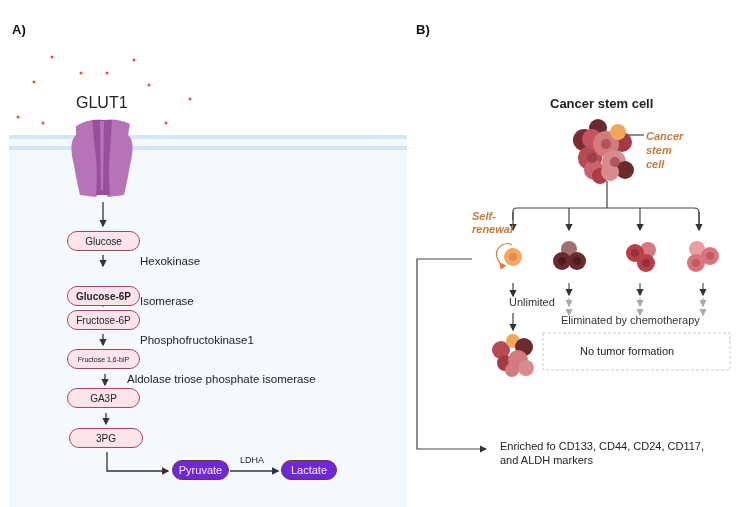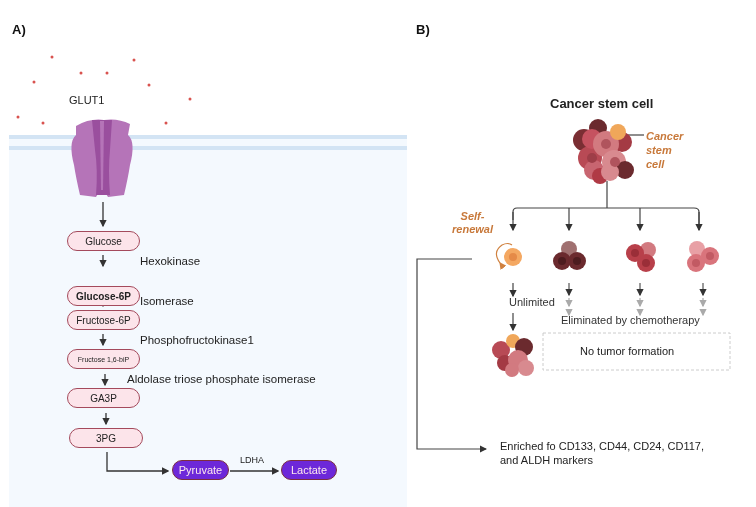--- a/index.html
+++ b/index.html
@@ -150,21 +150,21 @@
     <circle cx="501" cy="350" r="9" fill="#b84a55"></circle>
     <circle cx="513" cy="341" r="7" fill="#f0a75a"></circle>
     <circle cx="524" cy="347" r="9" fill="#6b2a2e"></circle>
     <circle cx="505" cy="363" r="8" fill="#a43a44"></circle>
     <circle cx="518" cy="360" r="10" fill="#d27a80"></circle>
     <circle cx="526" cy="368" r="8" fill="#d88a8f"></circle>
     <circle cx="512" cy="370" r="7" fill="#d27a80"></circle>
   </g>
 </svg>
 
-<div class="txt" style="left:69px;top:94px;font-size:11px;">GLUT1</div>
+<div class="txt" style="left:76px;top:94px;font-size:16px;">GLUT1</div>
 
 <div class="node" style="left:67px;top:231px;width:73px;">Glucose</div>
 <div class="enzyme" style="left:140px;top:255px;">Hexokinase</div>
 <div class="node" style="left:67px;top:286px;width:73px;font-weight:bold;">Glucose-6P</div>
 <div class="enzyme" style="left:140px;top:295px;">Isomerase</div>
 <div class="node" style="left:67px;top:310px;width:73px;">Fructose-6P</div>
 <div class="enzyme" style="left:140px;top:334px;">Phosphofructokinase1</div>
 <div class="node small" style="left:67px;top:349px;width:73px;">Fructose 1,6-biP</div>
 <div class="enzyme" style="left:127px;top:373px;">Aldolase triose phosphate isomerase</div>
 <div class="node" style="left:67px;top:388px;width:73px;">GA3P</div>
@@ -175,21 +175,21 @@
 
 <div class="abs panel-label" style="left:416px;top:22px;">B)</div>
 <div class="txt" style="left:550px;top:96px;font-size:13px;font-weight:bold;color:#222;">Cancer stem cell</div>
 
 <div class="txt orange" style="left:646px;top:129px;font-size:11px;line-height:14px;">
   <div>Cancer</div>
   <div>stem</div>
   <div>cell</div>
 </div>
 
-<div class="txt orange" style="left:452px;top:210px;font-size:11px;line-height:13px;text-align:center;width:41px;">
+<div class="txt orange" style="left:472px;top:210px;font-size:11px;line-height:13px;text-align:left;width:41px;">
   <div>Self-</div>
   <div>renewal</div>
 </div>
 
 <div class="txt" style="left:485px;top:296px;font-size:11px;color:#333;padding-left:24px;">Unlimited</div>
 <div class="txt" style="left:561px;top:314px;font-size:11px;color:#333;">Eliminated by chemotherapy</div>
 <div class="txt" style="left:580px;top:345px;font-size:11px;color:#222;">No tumor formation</div>
 
 <div class="txt" style="left:500px;top:439px;font-size:11px;line-height:14px;color:#222;">
   <div>Enriched fo CD133, CD44, CD24, CD117,</div>

